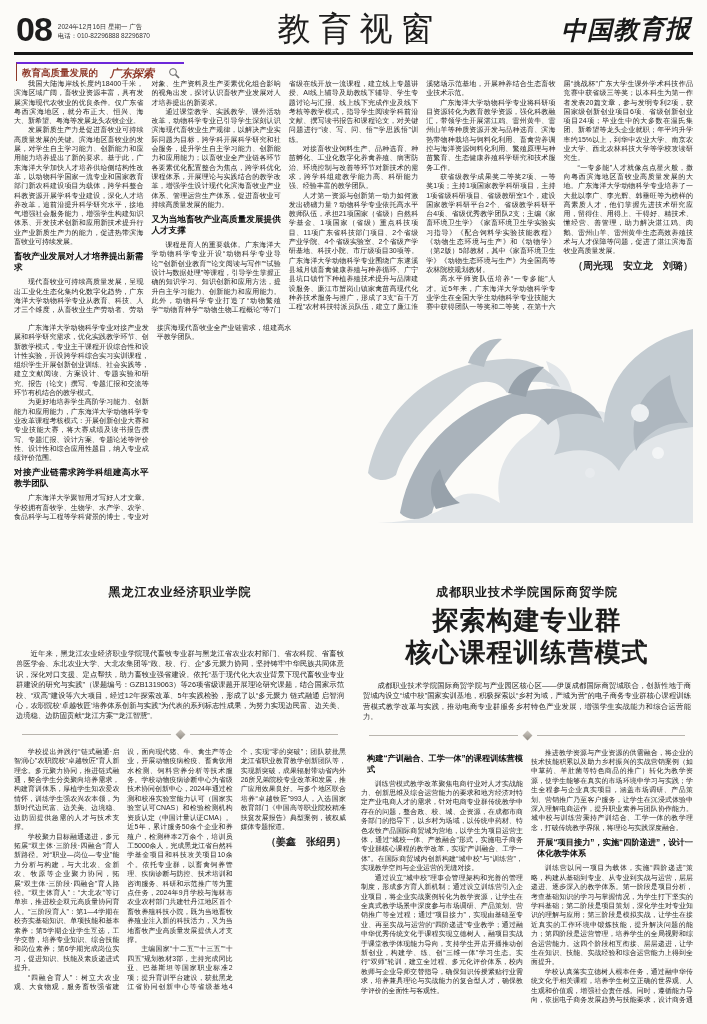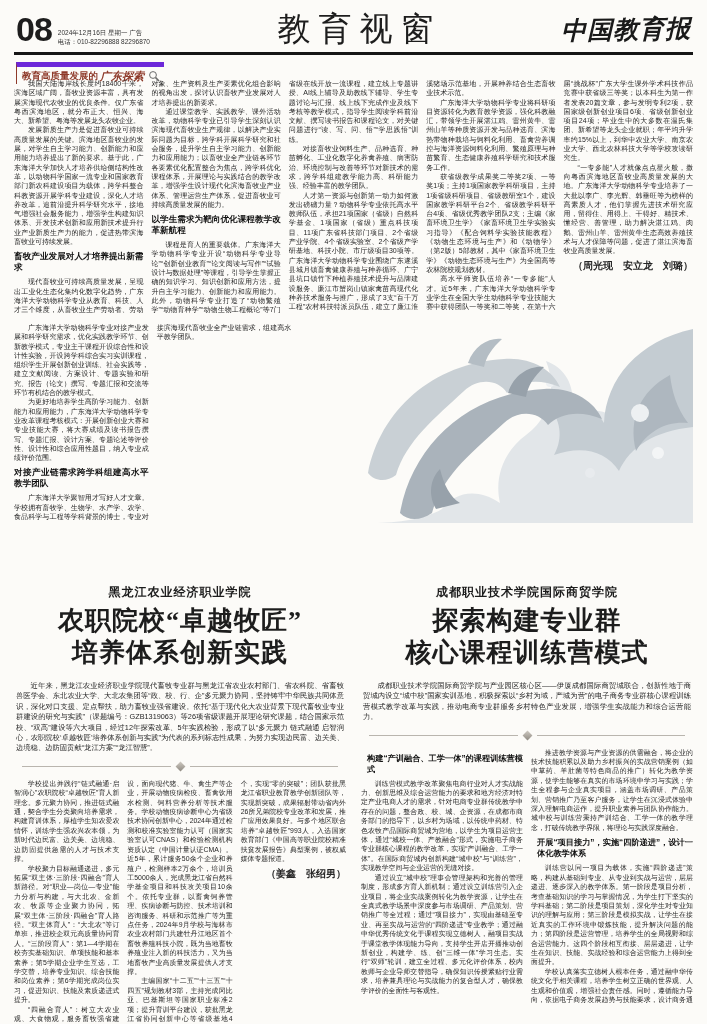--- a/index.html
+++ b/index.html
@@ -1,32 +1,32 @@
 <!DOCTYPE html>
 <html><head>
 <meta charset="utf-8">
 <style>
   html,body{margin:0;padding:0;background:#e9e7e2;}
   .page{position:relative;width:707px;height:1024px;background:#fcfbf8;margin:0 auto;
         font-family:"Liberation Sans",sans-serif;color:#1d1d1d;overflow:hidden;}
   
   .masthead-row{position:absolute;top:6px;left:16px;right:16px;height:46px;
     display:flex;align-items:center;justify-content:space-between;}
-  .pageno-block{display:flex;align-items:flex-end;gap:6px;}
+  .pageno-block{display:flex;align-items:center;gap:6px;}
   .pageno{font-size:34px;font-weight:700;letter-spacing:-1px;line-height:34px;}
   .pub-info{font-size:6.5px;line-height:9px;color:#333;padding-top:4px;}
   .section-title{font-size:33px;font-weight:400;letter-spacing:8px;text-indent:8px;
     font-family:"Liberation Sans",sans-serif;}
   .masthead{font-size:25px;font-weight:700;font-style:italic;letter-spacing:1px;
     font-family:"DejaVu Serif",serif;color:#1a1a1a;transform:rotate(-1deg);}
   .head-rule{position:absolute;top:52px;left:14px;right:14px;height:3px;background:#161616;}
   
   .series-tag{position:absolute;top:62px;left:16px;font-size:9.5px;color:#8e3a2a;
-    border-left:1px solid #8e3a2a;border-top:5px solid #6d28d9;padding:2px 4px 0 5px;
-    display:flex;align-items:center;gap:2px;font-weight:700;}
+    border-left:1px solid #8e3a2a;border-top:2px solid #6d28d9;padding:2px 4px 0 5px;
+    display:flex;align-items:center;gap:12px;font-weight:700;}
   .series-tag .script{font-family:"DejaVu Serif",serif;font-style:italic;font-size:11px;}
   .mag{display:inline-block;margin-left:2px;}
   
   .main-article{position:absolute;top:70px;left:14px;width:679px;}
   .kicker{ text-align:center;font-weight:700;font-size:14px;letter-spacing:1px;}
   .headline{margin:3px 0 0 0;text-align:center;font-size:29px;font-weight:700;
     letter-spacing:2px;font-family:"Liberation Sans",sans-serif;}
   .cols{text-align:justify;font-size:7px;line-height:9.3px;color:#262626;
     column-gap:8px;column-fill:auto;overflow:hidden;}
   .cols .para{margin:0;text-indent:2em;}
@@ -82,21 +82,21 @@
     </span>
   </div>
 
   <section class="main-article">
     <div class="cols cols5">
         <p class="para">我国大陆海岸线长度约18400千米，滨海区域广阔，畜牧业资源丰富，具有发展滨海现代农牧业的优良条件。仅广东省粤西滨海地区，就分布正大、恒兴、海大、新希望、粤海等发展龙头农牧企业。</p>
         <p class="para">发展新质生产力是促进畜牧业可持续高质量发展的关键。滨海地区畜牧业的发展，对学生自主学习能力、创新能力和应用能力培养提出了新的要求。基于此，广东海洋大学加快人才培养供给侧结构性改革，以动物科学国家一流专业和国家教育部门新农科建设项目为载体，跨学科整合科教资源开展学科专业建设，深化人才培养改革，追前沿提升科学研究水平，接地气增强社会服务能力，增强学生构建知识体系、开发技术创新和应用新技术提升行业产业新质生产力的能力，促进热带滨海畜牧业可持续发展。</p>
         <h3 class="sub">畜牧产业发展对人才培养提出新需求</h3>
         <p class="para">现代畜牧业可持续高质量发展，呈现出工业化生态化集约化数字化趋势，广东海洋大学动物科学专业从教育、科技、人才三个维度，从畜牧业生产劳动者、劳动对象、生产资料及生产要素优化组合影响的视角出发，探讨认识畜牧产业发展对人才培养提出的新要求。</p>
         <p class="para">通过课堂教学、实践教学、课外活动改革，动物科学专业已引导学生深刻认识滨海现代畜牧业生产规律，以解决产业实际问题为目标，跨学科开展科学研究和社会服务，提升学生自主学习能力、创新能力和应用能力；以畜牧业全产业链各环节各要素优化配置整合为焦点，跨学科优化课程体系，开展理论与实践结合的教学改革，增强学生设计现代化滨海畜牧业产业体系、管理运营生产体系，促进畜牧业可持续高质量发展的能力。</p>
-        <h3 class="sub">以学生需求为靶向优化课程教学改革新航程</h3>
+        <h3 class="sub">又为当地畜牧产业高质量发展提供人才支撑</h3>
         <p class="para">课程是育人的重要载体。广东海洋大学动物科学专业开设“动物科学专业导论”“创新创业教育”“论文阅读与写作”“试验设计与数据处理”等课程，引导学生掌握正确的知识学习、知识创新和应用方法，提升自主学习能力、创新能力和应用能力。此外，动物科学专业打造了“动物繁殖学”“动物育种学”“动物生物工程概论”等7门省级在线开放一流课程，建立线上专题讲授、AI线上辅导及助教线下辅导、学生专题讨论与汇报、线上线下完成作业及线下考核等教学模式，指导学生阅读学科前沿文献、撰写读书报告和课程论文，对关键问题进行“读、写、问、悟”“学思践悟”训练。</p>
         <p class="para">对接畜牧业饲料生产、品种选育、种苗孵化、工业化数字化养禽养殖、病害防治、环境控制与改善等环节对新技术的需求，跨学科组建教学能力高、科研能力强、经验丰富的教学团队。</p>
         <p class="para">人才第一资源与创新第一动力如何激发出磅礴力量？动物科学专业依托高水平教师队伍，承担21项国家（省级）自然科学基金、1项国家（省级）重点科技项目、11项广东省科技部门项目、2个省级产业学院、4个省级实验室、2个省级产学研基地、科技小院、市厅级项目30项等。广东海洋大学动物科学专业围绕广东遂溪县城月镇畜禽健康养殖与种养循环、广宁县坑口镇竹下种植养殖技术提升与品牌建设服务、廉江市蟹岗山镇家禽苗高现代化种养技术服务与推广，形成了3支“百千万工程”农村科技特派员队伍，建立了廉江淮溪猪场示范基地，开展种养结合生态畜牧业技术示范。</p>
         <p class="para">广东海洋大学动物科学专业将科研项目资源转化为教育教学资源，强化科教融汇，带领学生开展湛江鸡、雷州黄牛、雷州山羊等种质资源开发与品种选育、滨海热带物种栽培与饲料化利用、畜禽营养调控与海洋资源饲料化利用、繁殖原理与种苗繁育、生态健康养殖科学研究和技术服务工作。</p>
         <p class="para">获省级教学成果奖二等奖2项、一等奖1项；主持1项国家教学科研项目，主持1项省级科研项目、省级教研室1个，建设国家教学科研平台2个、省级教学科研平台4项、省级优秀教学团队2支；主编《家畜环境卫生学》《家畜环境卫生学实验实习指导》《配合饲料学实验技能教程》《动物生态环境与生产》和《动物学》（第2版）5部教材，其中《家畜环境卫生学》《动物生态环境与生产》为全国高等农林院校规划教材。</p>
         <p class="para">高水平师资队伍培养“一专多能”人才。近5年来，广东海洋大学动物科学专业学生在全国大学生动物科学专业技能大赛中获得团队一等奖和二等奖，在第十六届“挑战杯”广东大学生课外学术科技作品竞赛中获省级三等奖；以本科生为第一作者发表20篇文章，参与发明专利2项，获国家级创新创业项目6项、省级创新创业项目24项；毕业生中的大多数在温氏集团、新希望等龙头企业就职；年平均升学率约15%以上，到华中农业大学、南京农业大学、西北农林科技大学等学校攻读研究生。</p>
         <p class="para">“一专多能”人才就像点点星火般，撒向粤西滨海地区畜牧业高质量发展的大地。广东海洋大学动物科学专业培养了一大批以李广、李光辉、韩垂旺等为榜样的高素质人才，他们掌握先进技术研究应用，留得住、用得上、干得好、精技术、懂经营、善管理，助力解决湛江鸡、肉鹅、雷州山羊、雷州黄牛生态高效养殖技术与人才保障等问题，促进了湛江滨海畜牧业高质量发展。</p>
         <div class="byline">（周光现　安立龙　刘璐）</div>
       </div>
     <div class="lower-wrap">
@@ -127,22 +127,21 @@
         </svg>
       </div>
     </div>
   </section>
 
   <section class="bottom">
 
     <article class="half">
       <div class="b-kicker">黑龙江农业经济职业学院</div>
       <h2 class="b-title">
-        <span>农职院校“卓越牧匠”</span><br>
-        <span>培养体系创新实践</span>
+        <br>
       </h2>
       <p class="intro">近年来，黑龙江农业经济职业学院现代畜牧专业群与黑龙江省农业农村部门、省农科院、省畜牧兽医学会、东北农业大学、大北农集团等“政、校、行、企”多元聚力协同，坚持铸牢中华民族共同体意识，深化对口支援、定点帮扶，助力畜牧业强省建设。依托“基于现代化大农业背景下现代畜牧业专业群建设的研究与实践”（课题编号：GZB1319063）等26项省级课题开展理论研究课题，结合国家示范校、“双高”建设等六大项目，经过12年探索改革、5年实践检验，形成了以“多元聚力 链式融通 启智润心，农职院校‘卓越牧匠’培养体系创新与实践”为代表的系列标志性成果，为努力实现边民富、边关美、边境稳、边防固贡献“龙江方案”“龙江智慧”。</p>
       <div class="orn">
         <span class="line"></span>
         <span class="diamond"></span>
         <span class="line"></span>
       </div>
       <div class="cols colsL">
           <p class="para">学校提出并践行“链式融通·启智润心”农职院校“卓越牧匠”育人新理念。多元聚力协同，推进链式融通，契合学生分类聚向培养需求，构建育训体系，厚植学生知农爱农情怀，训练学生强农兴农本领，为新时代边民富、边关美、边境稳、边防固提供急需的人才与技术支撑。</p>
           <p class="para">学校聚力目标融通递进，多元拓展“双主体·三阶段·四融合”育人新路径。对“职业—岗位—专业”能力分析与构建，与大北农、金新农、牧原等企业聚力协同，拓展“双主体·三阶段·四融合”育人路径。“双主体育人”：“大北农”等订单班，推进校企双元高质量协同育人。“三阶段育人”：第1—4学期在校夯实基础知识、单项技能和基本素养；第5学期企业学生互选，工学交替，培养专业知识、综合技能和岗位素养；第6学期完成岗位实习，促进知识、技能及素质递进式提升。</p>

